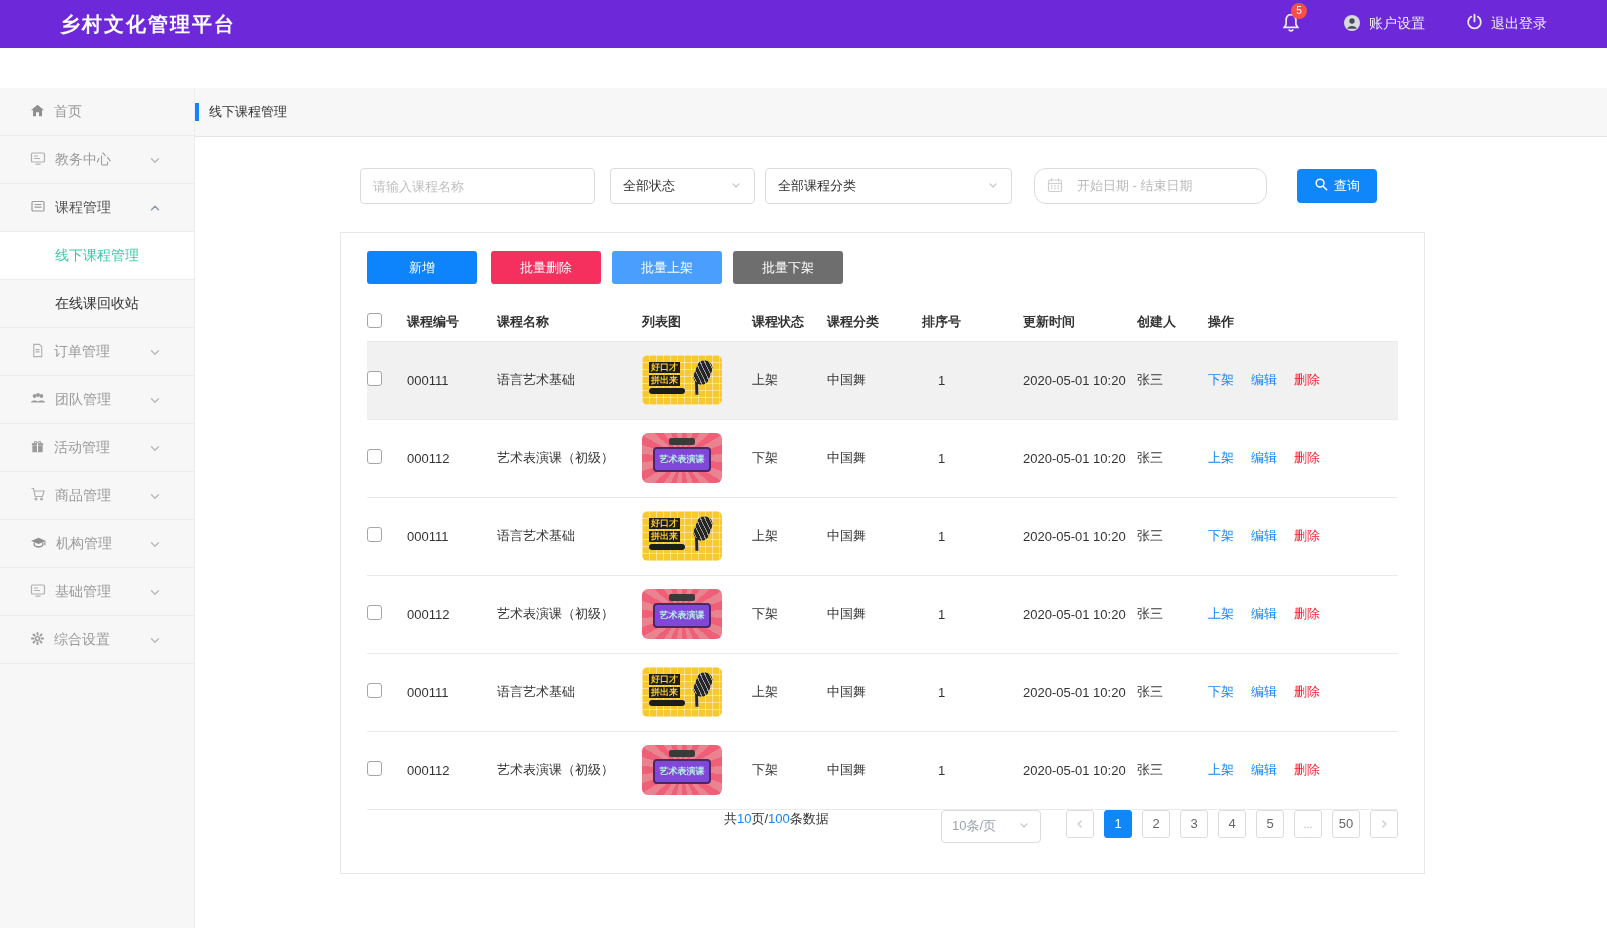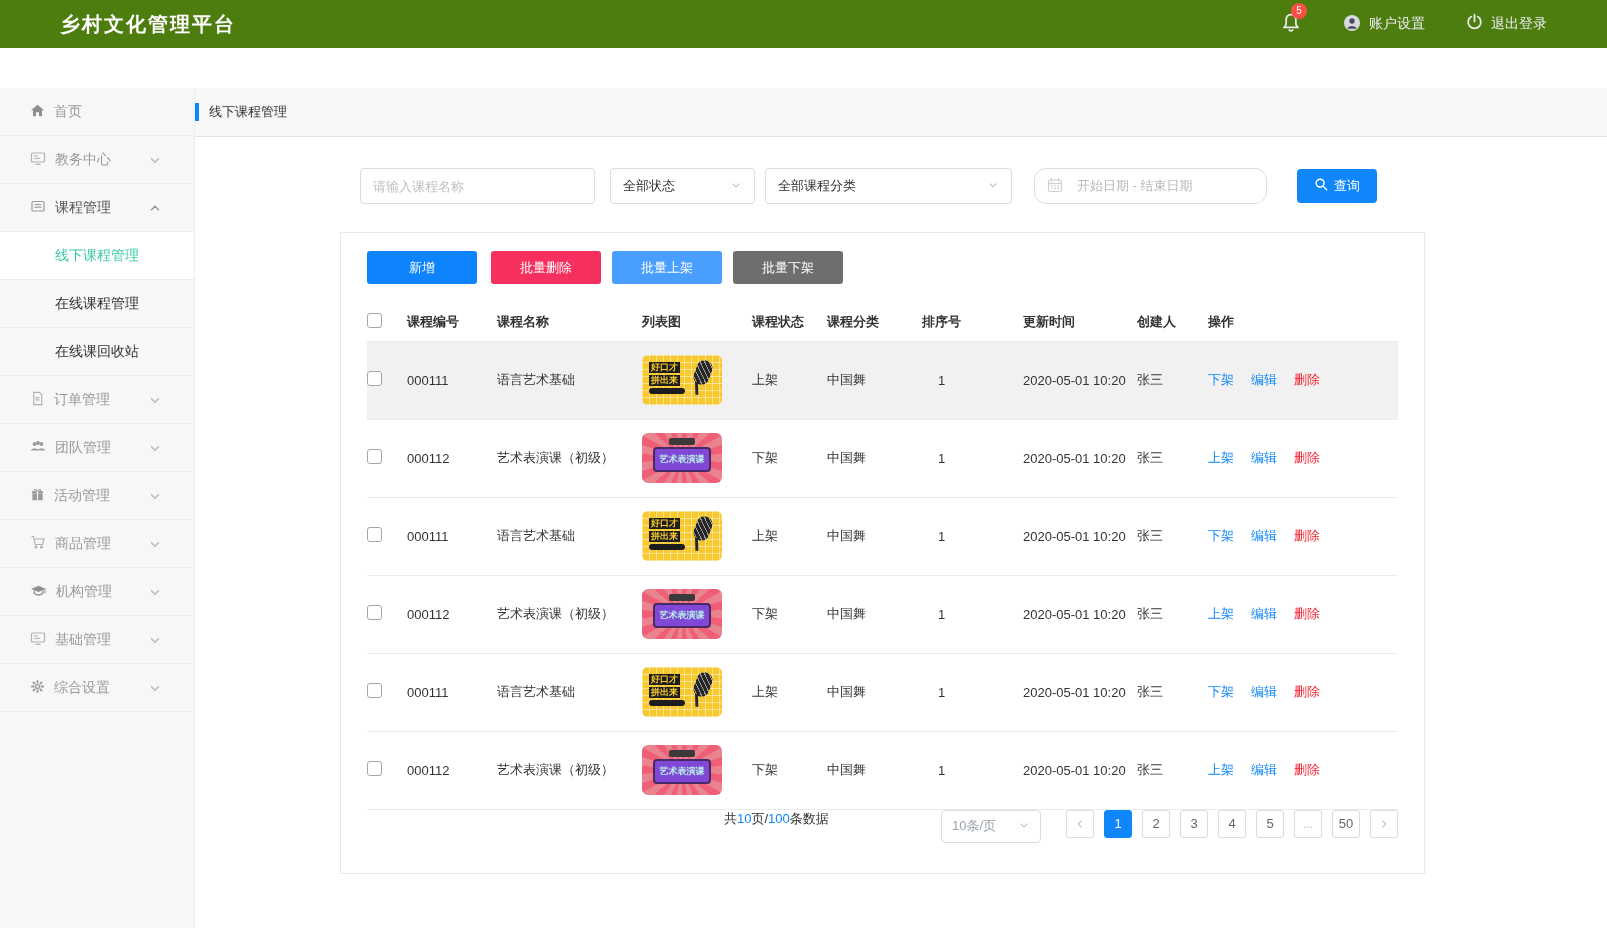--- a/index.html
+++ b/index.html
@@ -1,20 +1,20 @@
 <!DOCTYPE html>
 <html><head>
 <meta charset="utf-8">
 <style>
   *{box-sizing:border-box;margin:0;padding:0;}
   body{width:1607px;height:928px;overflow:hidden;background:#fff;
        font-family:"Liberation Sans","DejaVu Sans",sans-serif;}
 
   
-  .topbar{height:48px;background:#4d7c0f;display:flex;align-items:center;padding:0 60px;}
+  .topbar{height:48px;background:#6d28d9;display:flex;align-items:center;padding:0 60px;}
   .app-title{font-size:20px;font-weight:bold;color:#fff;letter-spacing:2px;}
   .topbar-right{margin-left:auto;display:flex;align-items:center;gap:40px;color:#eceef1;font-size:14px;}
   .topbar-item{display:flex;align-items:center;gap:7px;cursor:pointer;}
   .notif{position:relative;cursor:pointer;display:flex;align-items:center;}
   .badge{position:absolute;top:-9px;left:11px;background:#fa4f45;color:#fff;font-size:10px;
          min-width:16px;height:16px;padding:0 3px;border-radius:8px;display:flex;align-items:center;justify-content:center;}
 
   
   .layout{display:flex;height:880px;margin-top:40px;}
   .sidebar{width:195px;background:#f7f7f7;border-right:1px solid #ededed;flex-shrink:0;}
@@ -170,23 +170,20 @@
           </svg></span>
       <span class="label">课程管理</span>
       <span class="chev">
           <svg width="14" height="14" viewBox="0 0 16 16">
             <path d="M4 10 L8 6 L12 10" fill="none" stroke="#8a97a5" stroke-width="1.6" stroke-linecap="round" stroke-linejoin="round"></path>
           </svg>
         </span>
     </div>
     <div class="side-sub active">
       <span>线下课程管理</span>
-    </div>
-    <div class="side-sub">
-      <span>在线课程管理</span>
     </div>
     <div class="side-sub">
       <span>在线课回收站</span>
     </div>
     <div class="side-item">
       <span><svg width="15" height="15" viewBox="0 0 16 16" fill="none" stroke="#b0b0b0" stroke-width="1.2">
             <path d="M4 1.5 h6 l2.5 2.5 v10.5 h-8.5 z"></path>
             <path d="M6 7 h4 M6 9.5 h4"></path>
           </svg></span>
       <span class="label">订单管理</span>

